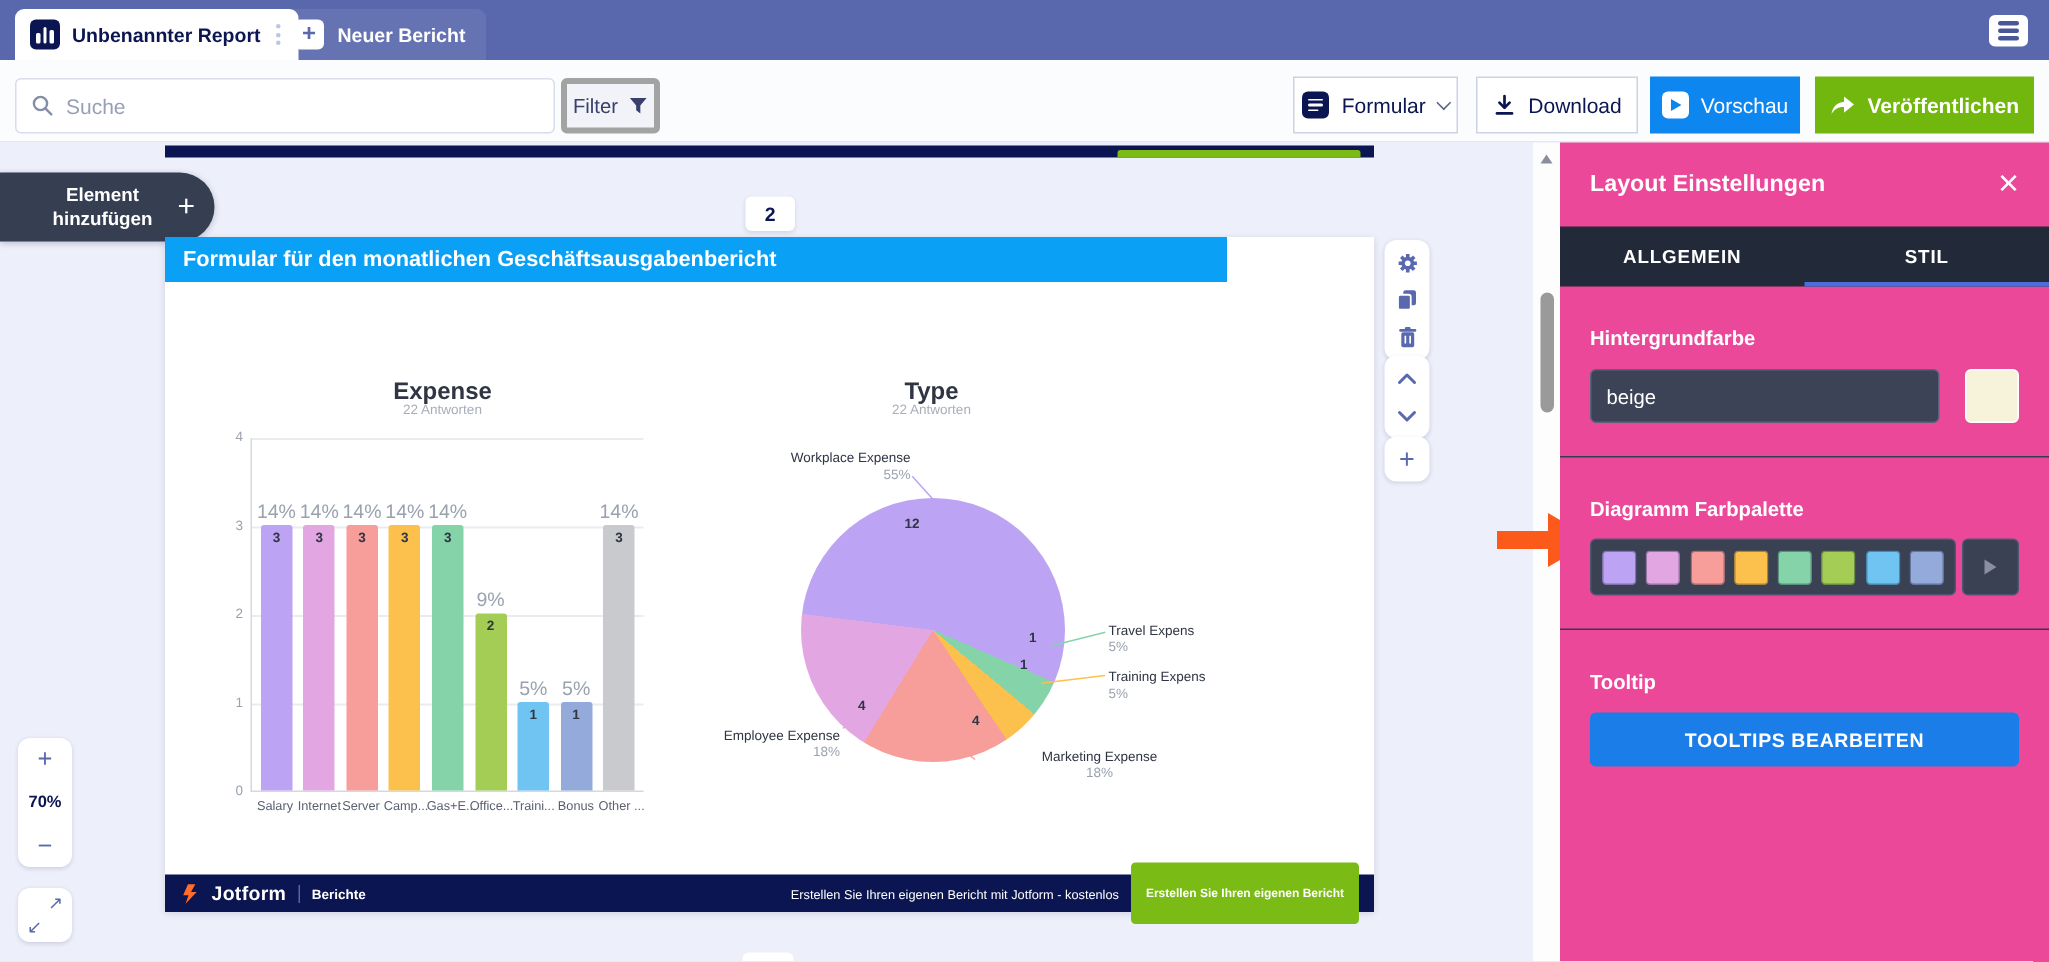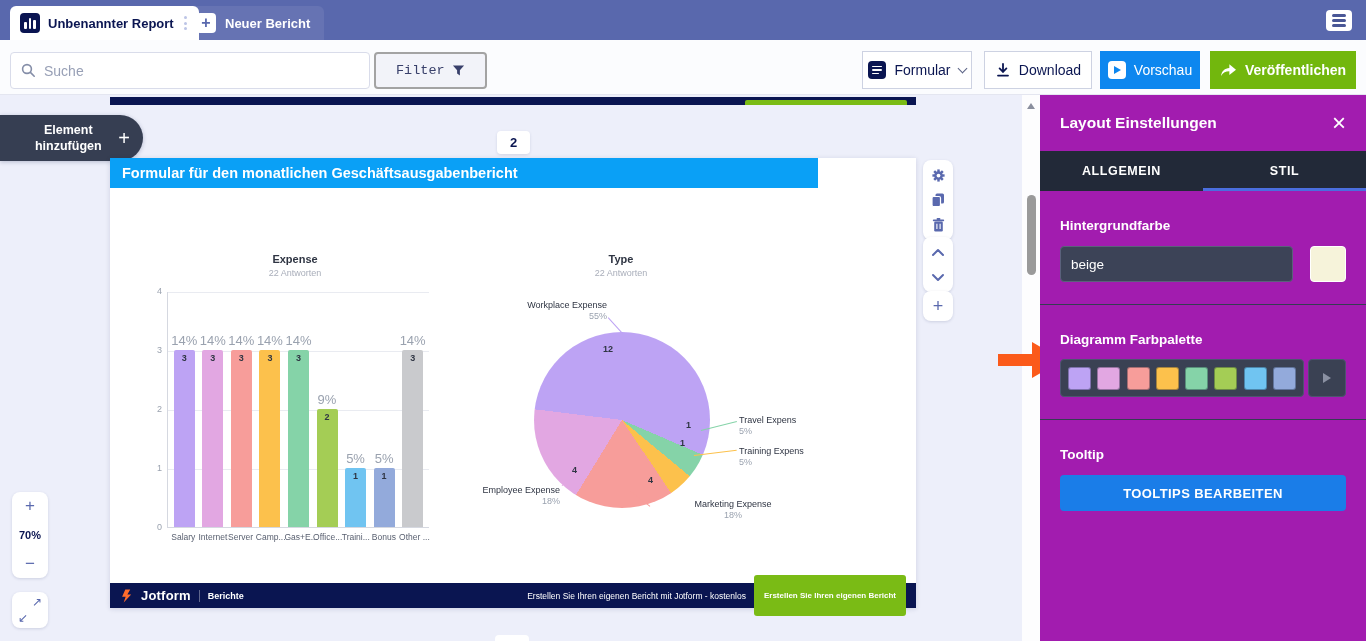--- a/index.html
+++ b/index.html
@@ -18,21 +18,21 @@
   .plus-sq { width:20px; height:20px; background:#fff; border-radius:4px; color:#5968ad; font-size:16px; font-weight:bold; display:flex; align-items:center; justify-content:center; line-height:1; }
   .tab-new .t { font-size:13px; font-weight:bold; color:#fff; }
   .burger { position:absolute; right:14px; top:10px; width:26px; height:21px; background:#fff; border-radius:4px; display:flex; flex-direction:column; justify-content:center; align-items:center; gap:2.5px; }
   .burger i { width:14px; height:2.5px; background:#4a5796; border-radius:2px; }
 
   
   .toolbar { position:absolute; left:0; top:40px; width:1366px; height:55px; background:#fbfcfe; border-bottom:1px solid #e4e6f0; }
   .search { position:absolute; left:10px; top:12px; width:360px; height:37px; background:#fff; border:1px solid #d9dcea; border-radius:4px; display:flex; align-items:center; gap:8px; padding:0 10px; }
   .search input { border:none; outline:none; flex:1; font-size:14px; font-family:"Liberation Sans",sans-serif; color:#333; background:transparent; }
   .search input::placeholder { color:#98a0b6; }
-  .filterbtn { position:absolute; left:374px; top:12px; height:37px; padding:0 20px; background:#f2f3f9; border:2px solid #a3a3a3; border-radius:4px; display:flex; align-items:center; gap:7px; font-size:13.5px; color:#39406b; cursor:pointer;font-family:Liberation Mono, monospace; }
+  .filterbtn { position:absolute; left:374px; top:12px; height:37px; padding:0 4px; background:#f2f3f9; border:4px solid #a3a3a3; border-radius:4px; display:flex; align-items:center; gap:7px; font-size:13.5px; color:#39406b; cursor:pointer; }
   .tb-btn { position:absolute; top:11px; height:38px; border-radius:0; display:flex; align-items:center; justify-content:center; gap:8px; font-size:14px; cursor:pointer; }
   .btn-form { left:862px; width:110px; background:#fff; border:1px solid #cdd2e2; color:#0a1551; }
   .doc-ic { width:18px; height:18px; background:#0a1551; border-radius:4px; display:flex; flex-direction:column; justify-content:center; align-items:center; gap:2px; }
   .doc-ic i { height:1.6px; background:#fff; border-radius:1px; }
   .chev { width:7px; height:7px; border-right:1.6px solid #5a6285; border-bottom:1.6px solid #5a6285; transform:rotate(45deg); margin-top:-4px; }
   .btn-down { left:984px; width:108px; background:#fff; border:1px solid #cdd2e2; color:#0a1551; }
   .btn-prev { left:1100px; width:100px; background:#0d87ef; color:#fff; }
   .play-ic { width:18px; height:18px; background:#fff; border-radius:4px; display:flex; align-items:center; justify-content:center; }
   .play-ic i { width:0; height:0; border-left:7px solid #0d87ef; border-top:4.5px solid transparent; border-bottom:4.5px solid transparent; margin-left:2px; }
   .btn-pub { left:1210px; width:146px; background:#72b70d; color:#fff; font-weight:bold; }
@@ -41,21 +41,21 @@
   .canvas { position:absolute; left:0; top:95px; width:1040px; height:546px; background:#edeffa; overflow:hidden; }
   .prev-sliver { position:absolute; left:110px; top:2px; width:806px; height:8px; background:#0a1551; }
   .prev-sliver .g { position:absolute; left:635px; top:3px; width:162px; height:5px; background:#7abb15; border-radius:2px 2px 0 0; }
   .add-pill { position:absolute; left:0; top:20px; width:143px; height:46px; background:#363e52; border-radius:0 24px 24px 0; display:flex; align-items:center; justify-content:flex-end; gap:9px; padding-right:13px; cursor:pointer; box-shadow:0 1px 4px rgba(20,30,80,.25); }
   .add-pill .t { width:82px; text-align:center; color:#fff; font-size:12.5px; font-weight:bold; line-height:1.3; }
   .add-pill .p { color:#fff; font-size:20px; font-weight:300; line-height:1; }
   .page-badge { position:absolute; left:497px; top:36px; width:33px; height:23px; background:#fff; border-radius:4px; display:flex; align-items:center; justify-content:center; font-size:13px; font-weight:bold; color:#0a1551; box-shadow:0 1px 3px rgba(20,30,80,.12); }
   .page { position:absolute; left:110px; top:63px; width:806px; height:450px; background:#fff; box-shadow:0 1px 5px rgba(20,30,80,.14); }
   .page-header { position:absolute; left:0; top:0; width:708px; height:30px; background:#0aa0f6; color:#fff; font-size:14.5px; font-weight:bold; display:flex; align-items:center; padding:0 12px; }
 
-  .c-title { position:absolute; text-align:center; font-size:11px; font-weight:bold; color:#2f3543; }
+  .c-title { position:absolute; text-align:center; font-size:16px; font-weight:bold; color:#2f3543; }
   .c-sub   { position:absolute; text-align:center; font-size:9px; color:#a9aeba; }
 
   .bar-plot { position:absolute; left:57px; top:134px; width:262px; height:236px; border-left:1px solid #d5d8e0; border-bottom:1px solid #d5d8e0;
     background-image:linear-gradient(to bottom, #e9ebf1 1px, transparent 1px); background-size:100% 59px;
     display:flex; align-items:flex-end; justify-content:space-around; padding:0 2px; }
   .bar-wrap { width:24px; display:flex; flex-direction:column; align-items:center; justify-content:flex-end; height:100%; }
   .bar-pct { font-size:13px; color:#9aa2af; margin-bottom:2px; }
   .bar { width:21px; border-radius:2px 2px 0 0; display:flex; justify-content:center; }
   .bar span { font-size:9px; font-weight:bold; color:#2f3543; margin-top:3px; }
   .ytick { position:absolute; width:16px; text-align:right; font-size:9px; color:#9aa2af; }
@@ -86,21 +86,21 @@
   .expandbtn .a1 { position:absolute; right:6px; top:3px; color:#5a69ae; font-size:12px; }
   .expandbtn .a2 { position:absolute; left:6px; bottom:3px; color:#5a69ae; font-size:12px; }
   .next-sliver { position:absolute; left:495px; top:540px; width:34px; height:6px; background:#fff; border-radius:4px 4px 0 0; }
   .scrollbar { position:absolute; left:1022px; top:0; width:18px; height:546px; background:#fdfdfe; }
   .sb-up { position:absolute; left:5px; top:8px; width:0; height:0; border-left:4.5px solid transparent; border-right:4.5px solid transparent; border-bottom:6px solid #8a8f9e; cursor:pointer; }
   .sb-thumb { position:absolute; left:4.5px; top:100px; width:9px; height:80px; background:#9a9a9a; border-radius:5px; cursor:pointer; }
 
   .arrow-ann { position:absolute; left:998px; top:341px; width:66px; height:38px; }
 
   
-  .panel { position:absolute; left:1040px; top:95px; width:326px; height:546px; background:#a21caf; color:#fff; }
+  .panel { position:absolute; left:1040px; top:95px; width:326px; height:546px; background:#ec4899; color:#fff; }
   .p-head { height:56px; display:flex; align-items:center; justify-content:space-between; padding:0 20px; }
   .p-title { font-size:15.5px; font-weight:bold; }
   .p-close { font-size:24px; line-height:1; color:#fff; cursor:pointer; font-weight:300; }
   .p-tabs { height:40px; background:#222938; display:flex; }
   .p-tab { flex:1; display:flex; align-items:center; justify-content:center; font-size:12.5px; font-weight:bold; letter-spacing:.6px; position:relative; cursor:pointer; }
   .p-tab .ul { position:absolute; left:0; bottom:0; width:100%; height:3px; background:#4b6ede; }
   .p-body { padding:0 20px; }
   .p-label { margin-top:27px; font-size:13.5px; font-weight:bold; }
   .bg-row { margin-top:13px; display:flex; gap:17px; height:36px; }
   .bg-input { flex:1; background:#3c4357; border:1px solid #5a617b; border-radius:4px; color:#fff; font-size:13.5px; font-family:"Liberation Sans",sans-serif; padding:0 10px; outline:none; }

